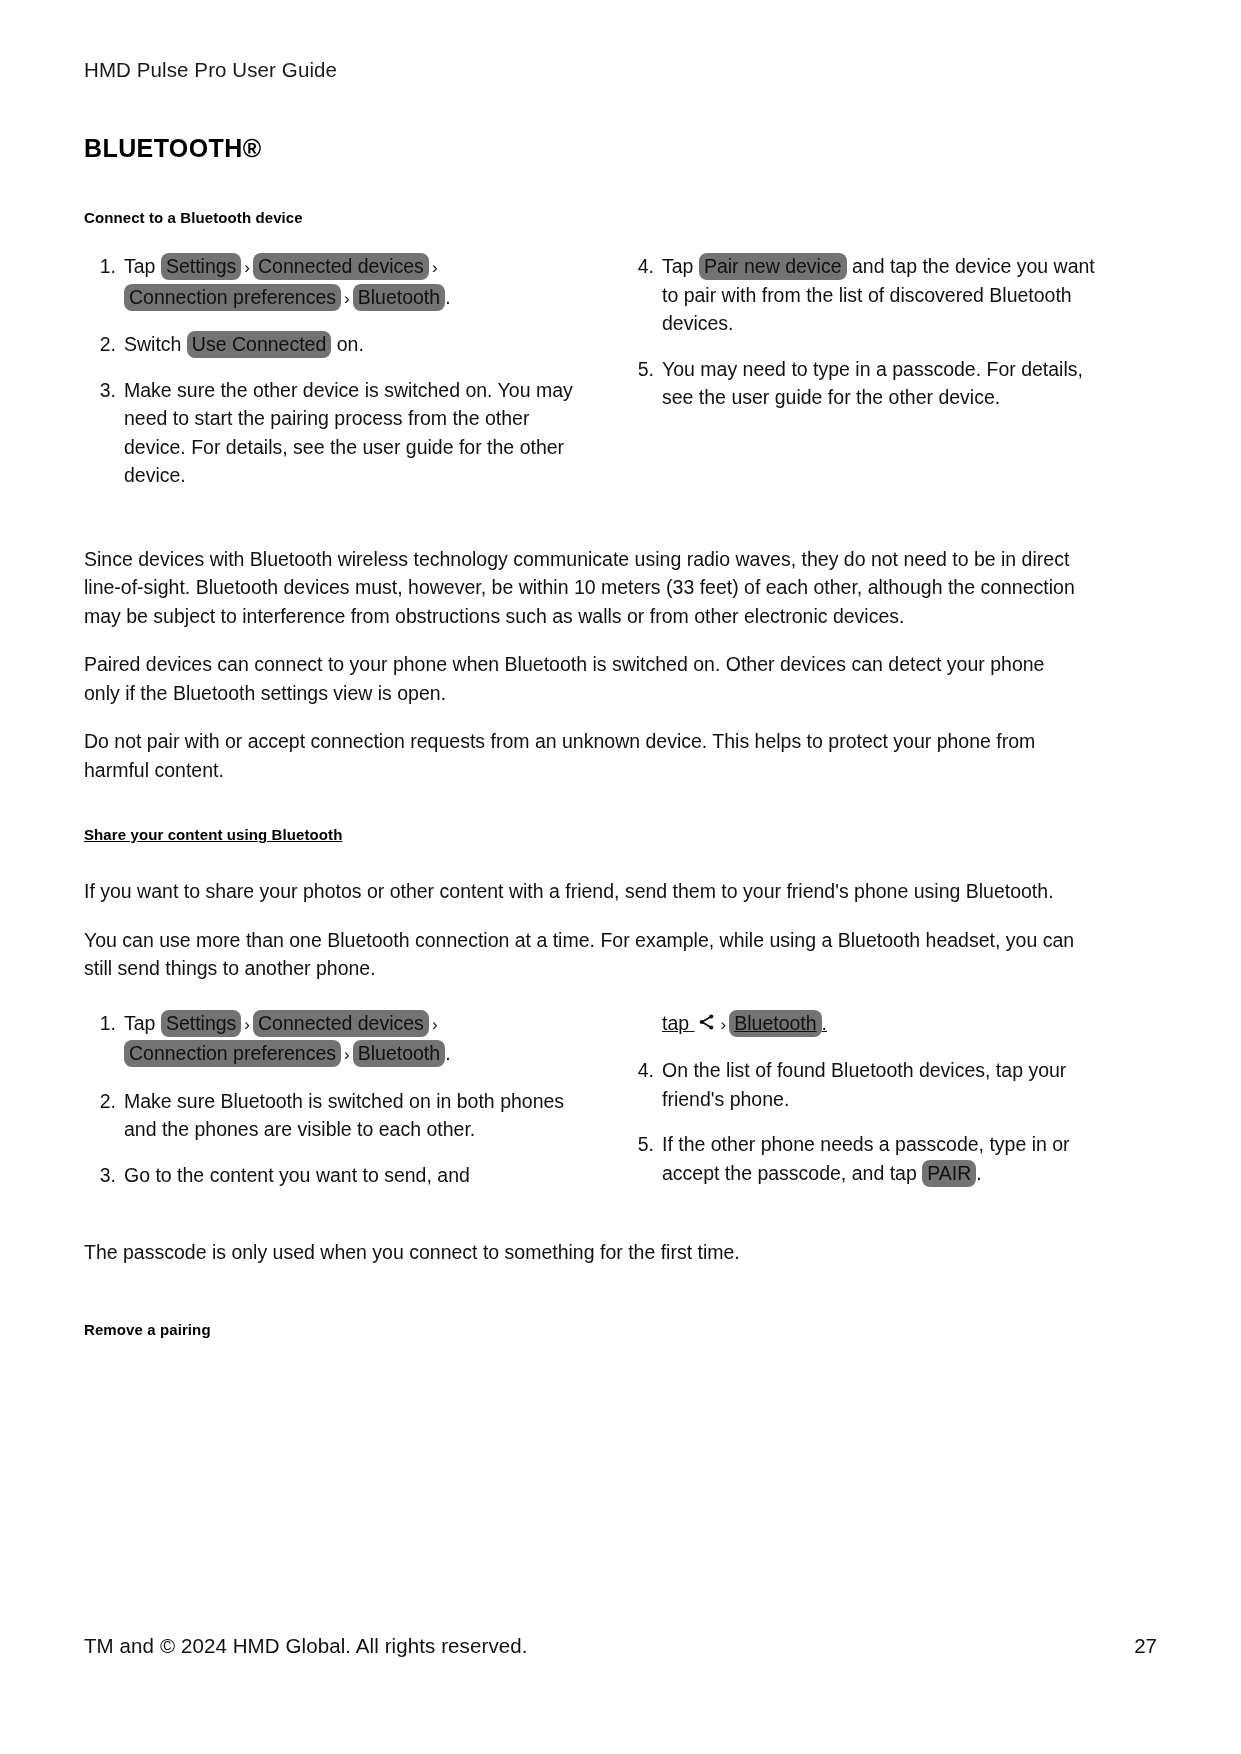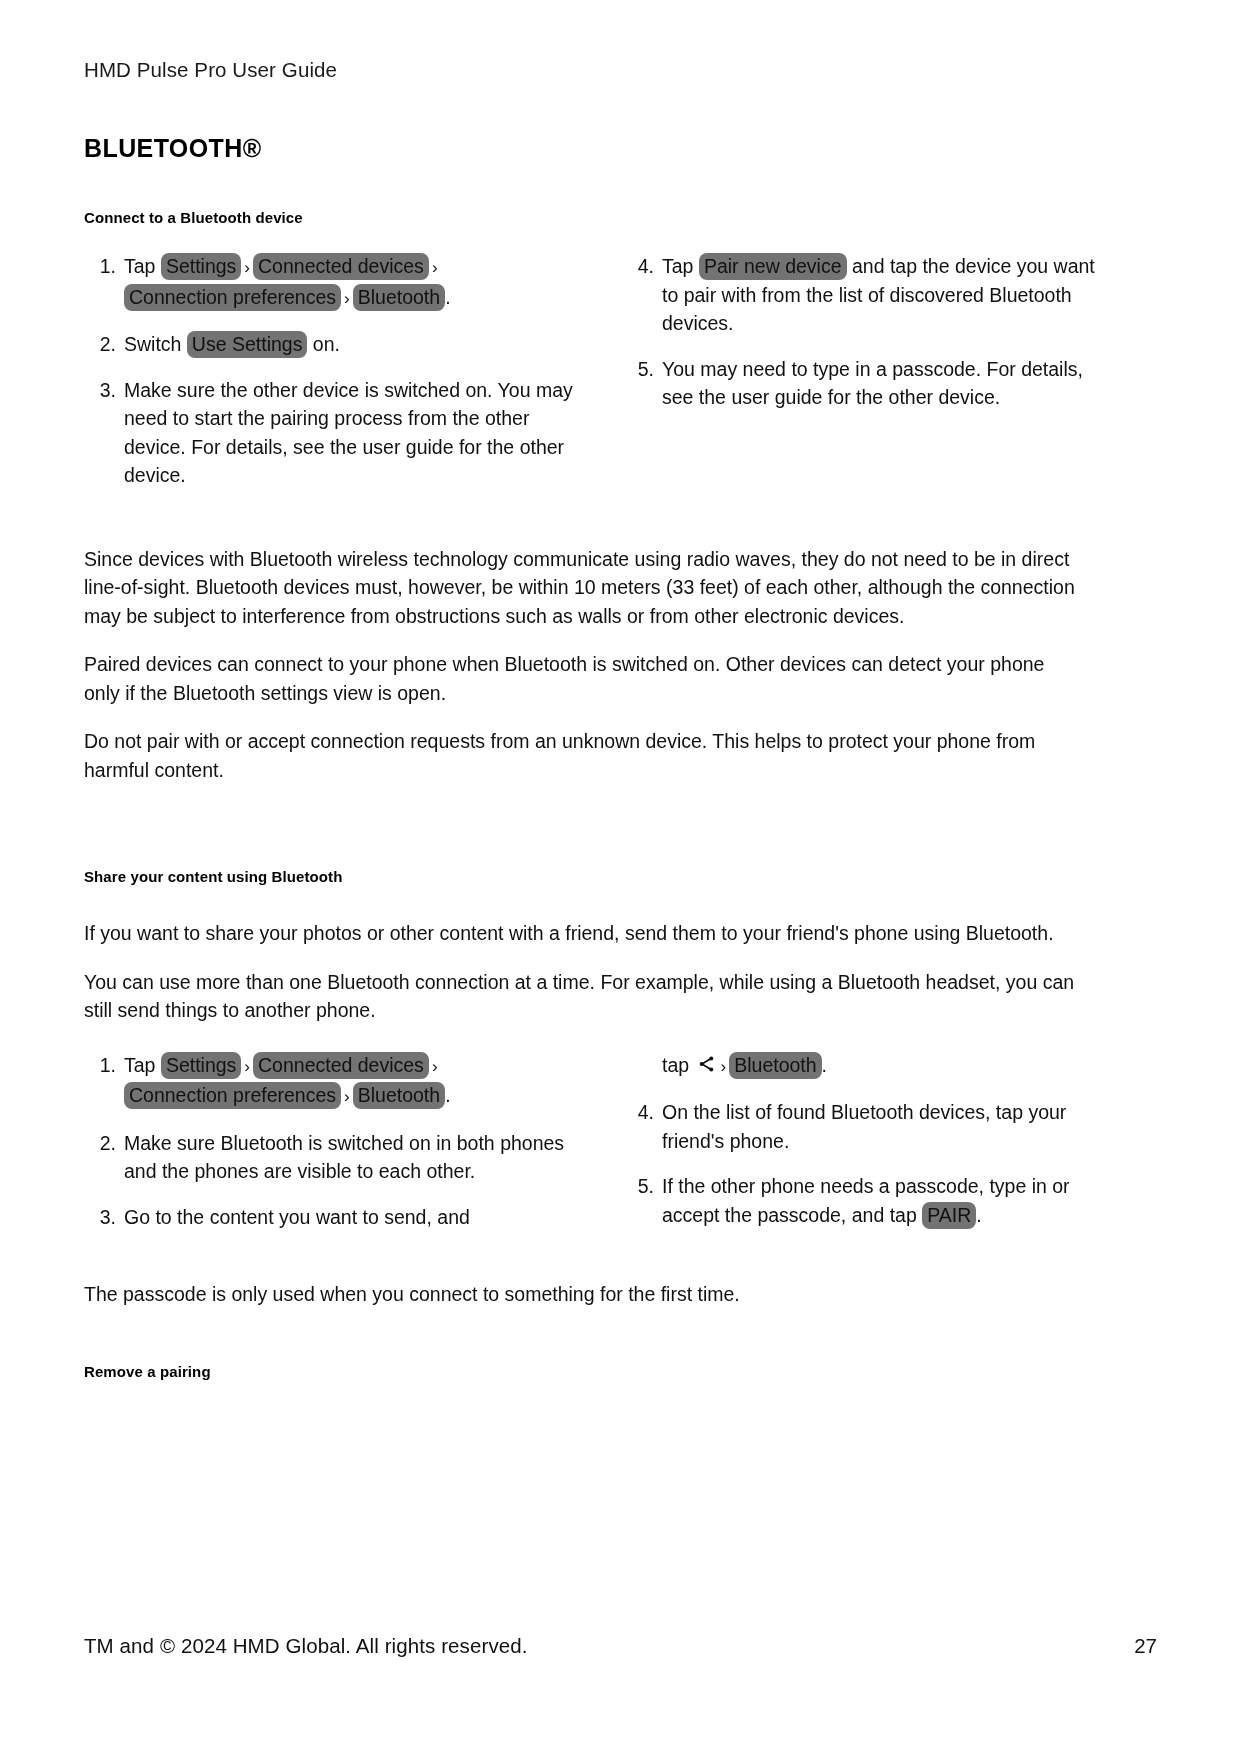--- a/index.html
+++ b/index.html
@@ -62,21 +62,21 @@
   }
   ol.steps li .num {
     position: absolute;
     left: 4px;
     top: 0;
     width: 28px;
     text-align: right;
     font-size: 19.5px;
     color: #111;
   }
-  li.no-marker { padding-left: 40px; }
+  li.no-marker { padding-left: 40px; text-decoration: underline; }
   .chip {
     background: #737373;
     padding: 2px 5px 3px 5px;
     border-radius: 8px;
     white-space: nowrap;
     margin-top: 19px;
   }
   .sep {
     display: inline-block;
     padding: 0 3px;
@@ -126,21 +126,21 @@
 
   <div class="two-col">
     <div class="col">
       <ol class="steps">
         <li>
           <span class="num">1.</span><span>Tap</span>
           <span class="chip">Settings</span><span class="sep">›</span><span class="chip">Connected devices</span><span class="sep">›</span><span class="chip">Connection preferences</span><span class="sep">›</span><span class="chip">Bluetooth</span><span>.</span>
         </li>
         <li>
           <span class="num">2.</span><span>Switch</span>
-          <span class="chip">Use Settings</span>
+          <span class="chip">Use Connected</span>
           <span>on.</span>
         </li>
         <li>
           <span class="num">3.</span><span>Make sure the other device is switched on. You may need to start the pairing process from the other device. For details, see the user guide for the other device.</span>
         </li>
       </ol>
     </div>
     <div class="col">
       <ol class="steps">
         <li>
@@ -154,21 +154,21 @@
       </ol>
     </div>
   </div>
 
   <div class="para-block">
     <p class="body">Since devices with Bluetooth wireless technology communicate using radio waves, they do not need to be in direct line-of-sight. Bluetooth devices must, however, be within 10 meters (33 feet) of each other, although the connection may be subject to interference from obstructions such as walls or from other electronic devices.</p>
     <p class="body">Paired devices can connect to your phone when Bluetooth is switched on. Other devices can detect your phone only if the Bluetooth settings view is open.</p>
     <p class="body">Do not pair with or accept connection requests from an unknown device. This helps to protect your phone from harmful content.</p>
   </div>
 
-  <h2 class="section-title" style="margin-top:84px;">Share your content using Bluetooth</h2>
+  <h2 class="section-title" style="margin-top:42px;text-decoration:underline;">Share your content using Bluetooth</h2>
 
   <div style="margin-top:34px;">
     <p class="body">If you want to share your photos or other content with a friend, send them to your friend's phone using Bluetooth.</p>
     <p class="body">You can use more than one Bluetooth connection at a time. For example, while using a Bluetooth headset, you can still send things to another phone.</p>
   </div>
 
   <div class="two-col">
     <div class="col">
       <ol class="steps">
         <li>

